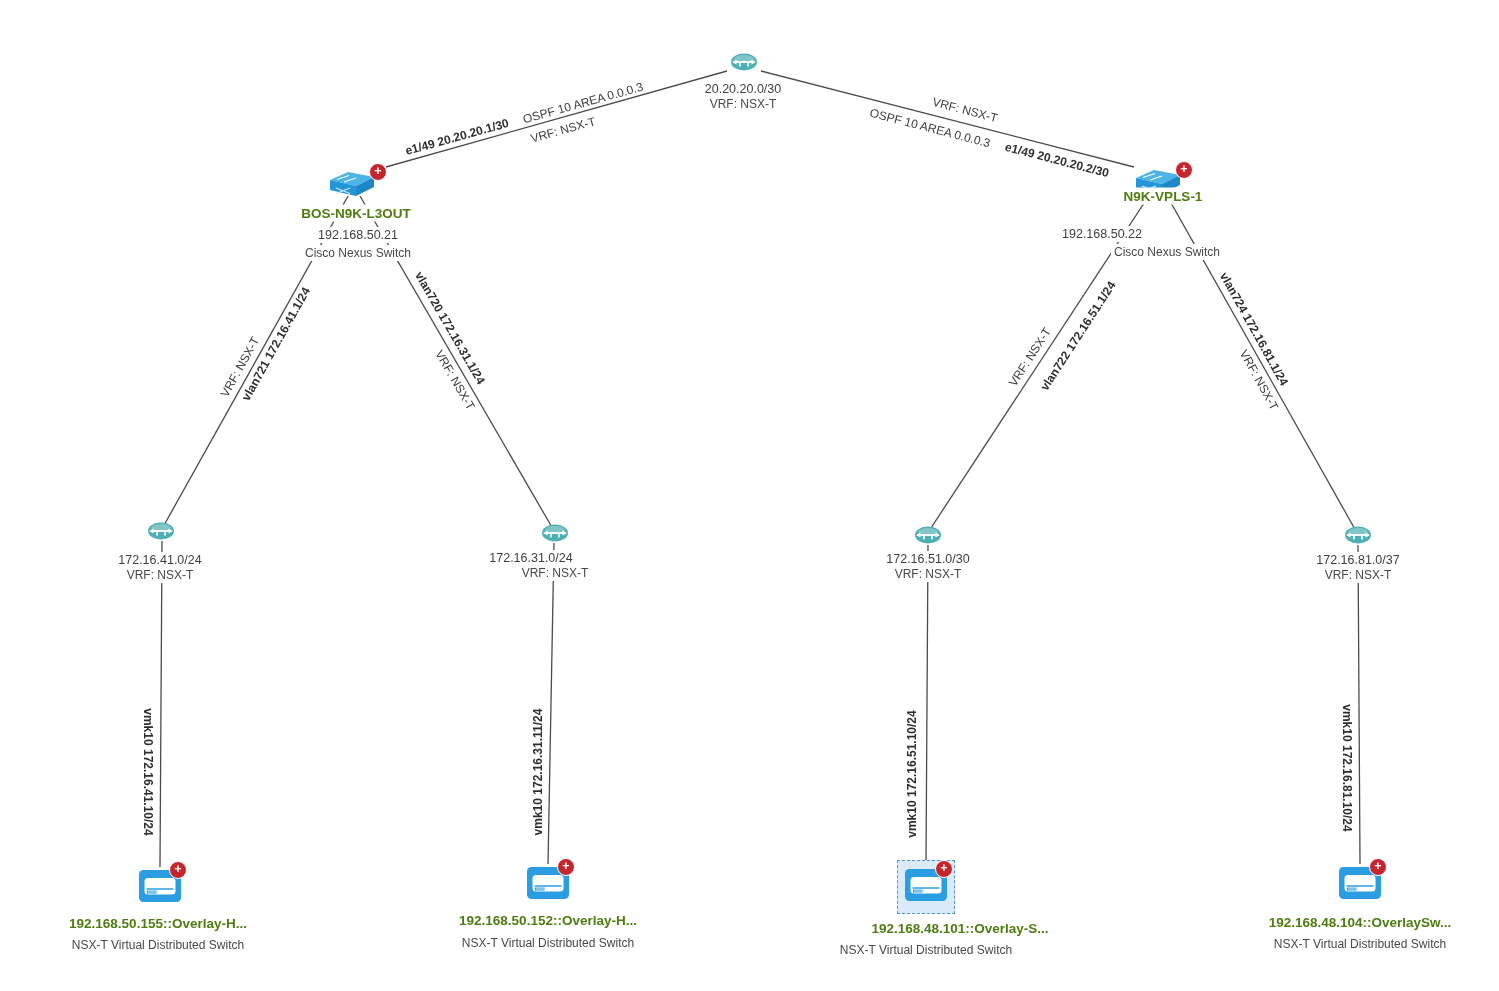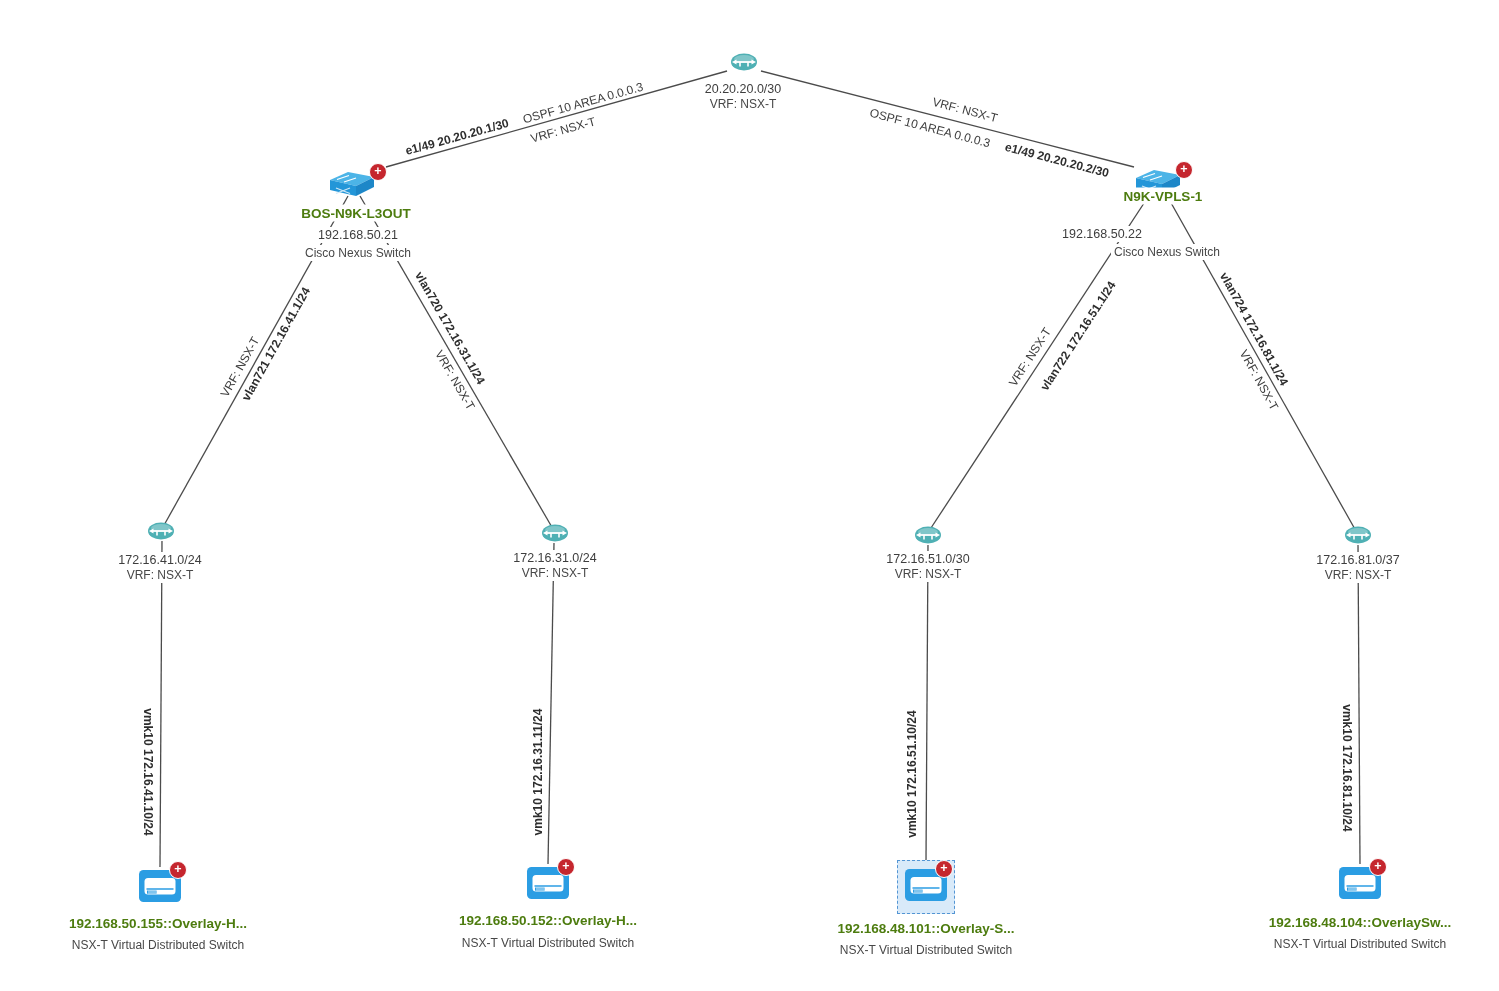--- a/index.html
+++ b/index.html
@@ -120,21 +120,21 @@
     <svg width="28" height="18" viewBox="0 0 28 18">
       <ellipse cx="14" cy="9" rx="13" ry="8.5" fill="#4fb0b4"></ellipse>
       <ellipse cx="14" cy="6" rx="10" ry="4" fill="rgba(255,255,255,0.28)"></ellipse>
       <line x1="5" y1="9" x2="23" y2="9" stroke="#fff" stroke-width="1.8"></line>
       <polygon points="2,9 6.5,6.6 6.5,11.4" fill="#fff"></polygon>
       <polygon points="26,9 21.5,6.6 21.5,11.4" fill="#fff"></polygon>
       <line x1="10" y1="9" x2="10" y2="13.5" stroke="#fff" stroke-width="1.6"></line>
       <line x1="18" y1="9" x2="18" y2="13.5" stroke="#fff" stroke-width="1.6"></line>
     </svg>
   </div>
-  <div class="node-label" style="left:555px;top:558px">172.16.31.0/24</div>
+  <div class="node-label" style="left:531px;top:558px">172.16.31.0/24</div>
   <div class="node-label sub" style="left:555px;top:573px">VRF: NSX-T</div>
 
   <div class="node-icon" style="left:928px;top:537px">
     <svg width="28" height="18" viewBox="0 0 28 18">
       <ellipse cx="14" cy="9" rx="13" ry="8.5" fill="#4fb0b4"></ellipse>
       <ellipse cx="14" cy="6" rx="10" ry="4" fill="rgba(255,255,255,0.28)"></ellipse>
       <line x1="5" y1="9" x2="23" y2="9" stroke="#fff" stroke-width="1.8"></line>
       <polygon points="2,9 6.5,6.6 6.5,11.4" fill="#fff"></polygon>
       <polygon points="26,9 21.5,6.6 21.5,11.4" fill="#fff"></polygon>
       <line x1="10" y1="9" x2="10" y2="13.5" stroke="#fff" stroke-width="1.6"></line>
@@ -197,21 +197,21 @@
       <rect x="6" y="8.5" width="31" height="16.5" rx="3.5" fill="#ffffff"></rect>
       <line x1="8" y1="19.5" x2="35" y2="19.5" stroke="#2b9de3" stroke-width="1.4"></line>
       <rect x="8.5" y="21" width="9.5" height="3.2" fill="#2b9de3"></rect>
       <line x1="10.5" y1="21" x2="10.5" y2="24.2" stroke="#fff" stroke-width="0.8"></line>
       <line x1="12.5" y1="21" x2="12.5" y2="24.2" stroke="#fff" stroke-width="0.8"></line>
       <line x1="14.5" y1="21" x2="14.5" y2="24.2" stroke="#fff" stroke-width="0.8"></line>
       <line x1="16.5" y1="21" x2="16.5" y2="24.2" stroke="#fff" stroke-width="0.8"></line>
     </svg>
   </div>
   <div class="badge" style="left:944px;top:869px">+</div>
-  <div class="node-label name" style="left:926px;top:928px">192.168.48.101::Overlay-S...</div>
+  <div class="node-label name" style="left:960px;top:928px">192.168.48.101::Overlay-S...</div>
   <div class="node-label sub" style="left:926px;top:950px">NSX-T Virtual Distributed Switch</div>
 
   <div class="node-icon" style="left:1360px;top:885px">
     <svg width="43" height="33" viewBox="0 0 43 33">
       <rect x="0.5" y="0.5" width="42" height="32" rx="4.5" fill="#2b9de3"></rect>
       <rect x="6" y="8.5" width="31" height="16.5" rx="3.5" fill="#ffffff"></rect>
       <line x1="8" y1="19.5" x2="35" y2="19.5" stroke="#2b9de3" stroke-width="1.4"></line>
       <rect x="8.5" y="21" width="9.5" height="3.2" fill="#2b9de3"></rect>
       <line x1="10.5" y1="21" x2="10.5" y2="24.2" stroke="#fff" stroke-width="0.8"></line>
       <line x1="12.5" y1="21" x2="12.5" y2="24.2" stroke="#fff" stroke-width="0.8"></line>

